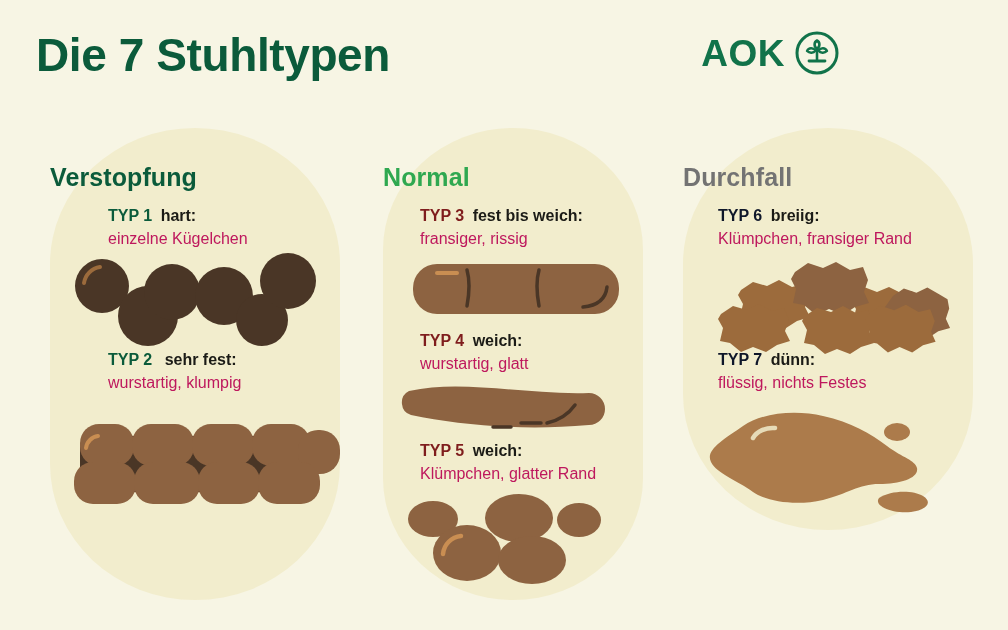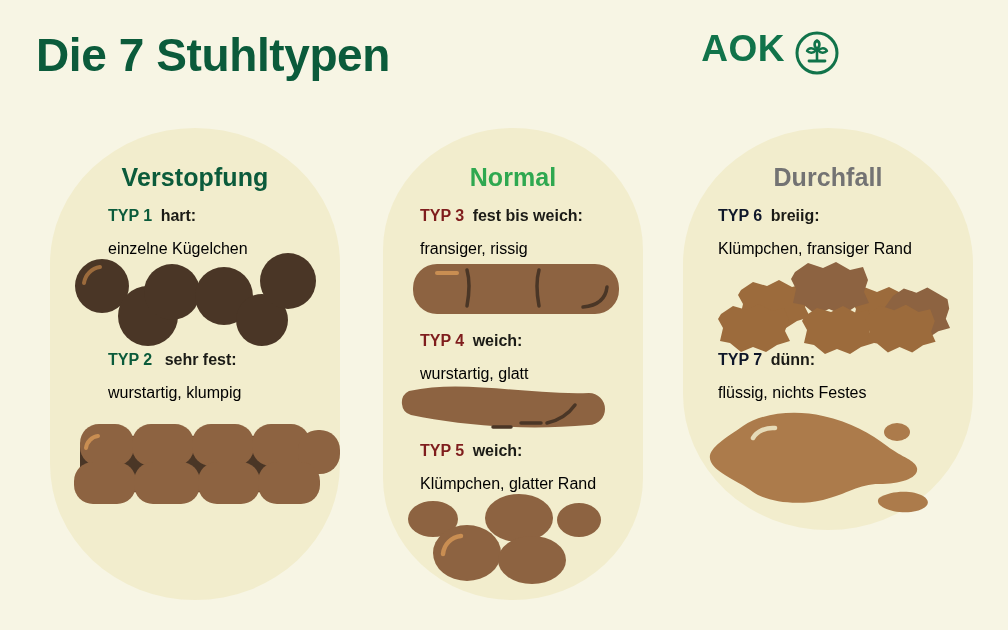--- a/index.html
+++ b/index.html
@@ -32,20 +32,21 @@
     font-weight: bold;
     letter-spacing: -0.4px;
     color: #0B5B3B;
     white-space: nowrap;
   }
   #logo {
     position: absolute;
     right: 28px;
     top: 30px;
     display: flex;
+    align-items: center;
     gap: 9px;
   }
   #logo-wordmark {
     font-size: 37px;
     font-weight: bold;
     letter-spacing: 0.5px;
     color: #11734A;
     line-height: 1;
   }
 
@@ -56,21 +57,21 @@
     border-radius: 160px / 150px;
   }
   #capsule-1 { left: 50px;  top: 128px; width: 290px; height: 472px; }
   #capsule-2 { left: 383px; top: 128px; width: 260px; height: 472px; }
   #capsule-3 { left: 683px; top: 128px; width: 290px; height: 402px; }
 
   
   .col-heading {
     position: absolute;
     width: 100%;
-    text-align: center;
+    text-align: left;
     font-size: 25px;
     font-weight: bold;
     letter-spacing: 0.1px;
     top: 35px;
   }
   #heading-1 { color: #0B5B3B; }
   #heading-2 { color: #2FA850; }
   #heading-3 { color: #737373; }
 
   
@@ -78,24 +79,24 @@
   .type-title {
     font-size: 16px;
     font-weight: bold;
     color: #1B1B16;
     white-space: nowrap;
     line-height: 1.25;
   }
   .type-title .typ { font-weight: bold; }
   .type-desc {
     font-size: 16px;
-    color: #000000;
+    color: #be185d;
     white-space: nowrap;
     line-height: 1.35;
-    margin-top: 12px;
+    margin-top: 2px;
   }
   .t-green  { color: #0B5B3B; }
   .t-bright { color: #7f1d1d; }
   .t-grey   { color: #0f172a; }
 
   .illus { position: absolute; }
   svg { display: block; overflow: visible; }
 </style>
 </head>
 <body>

